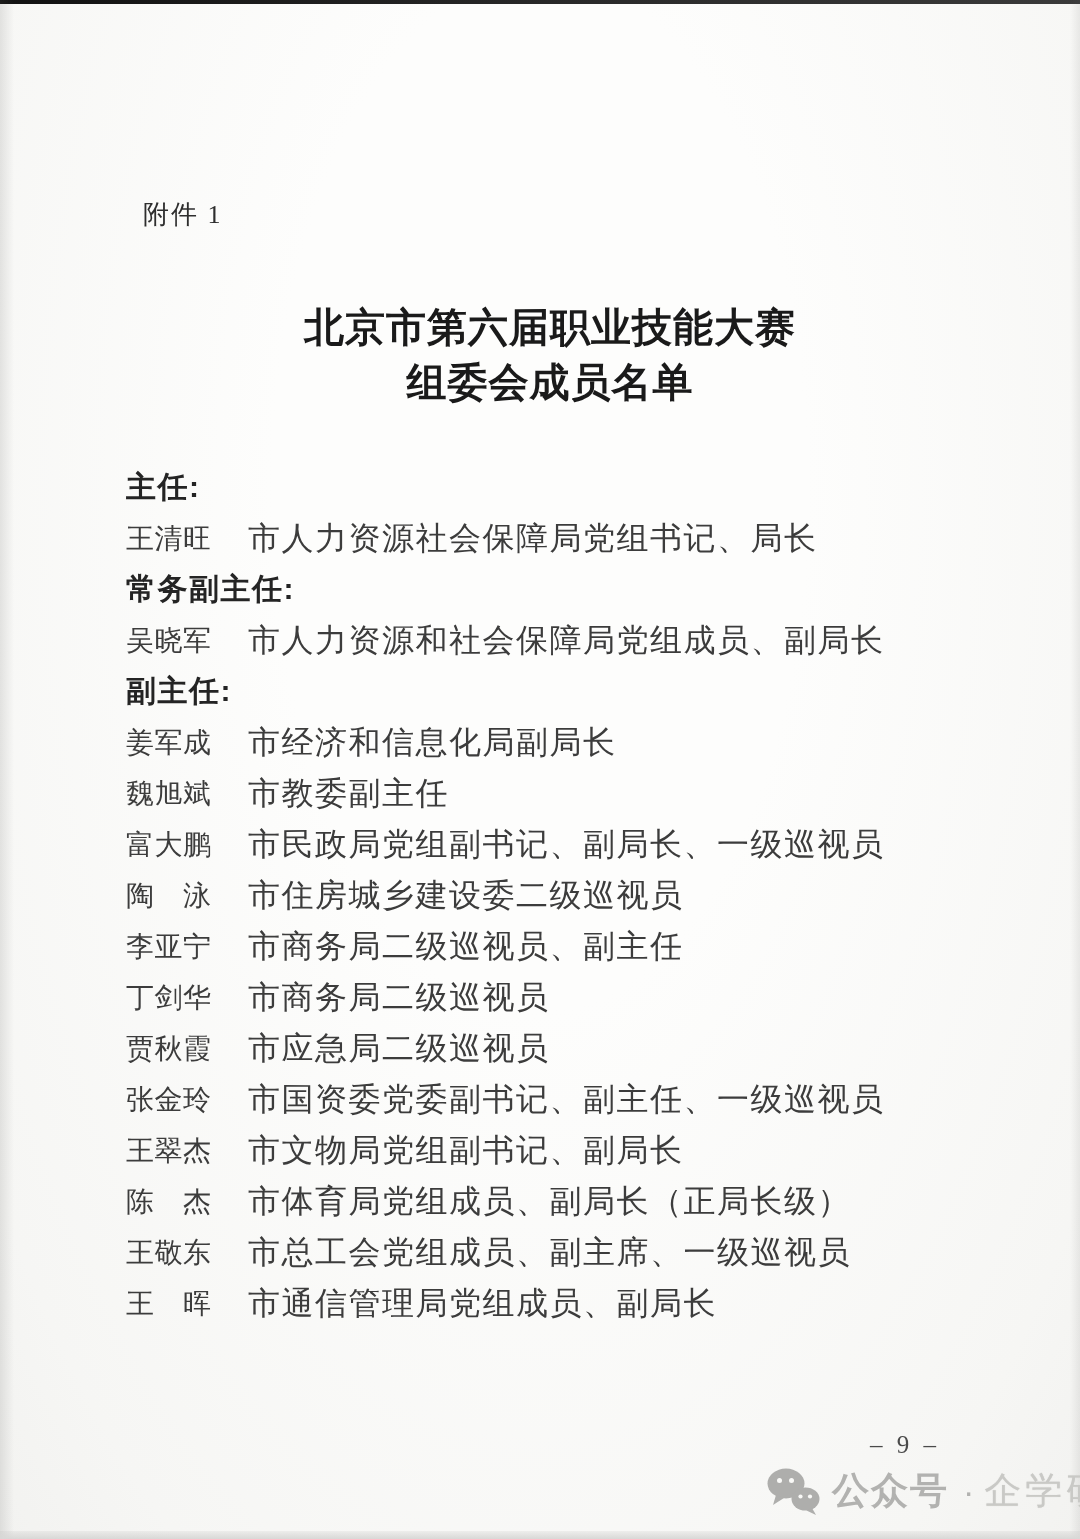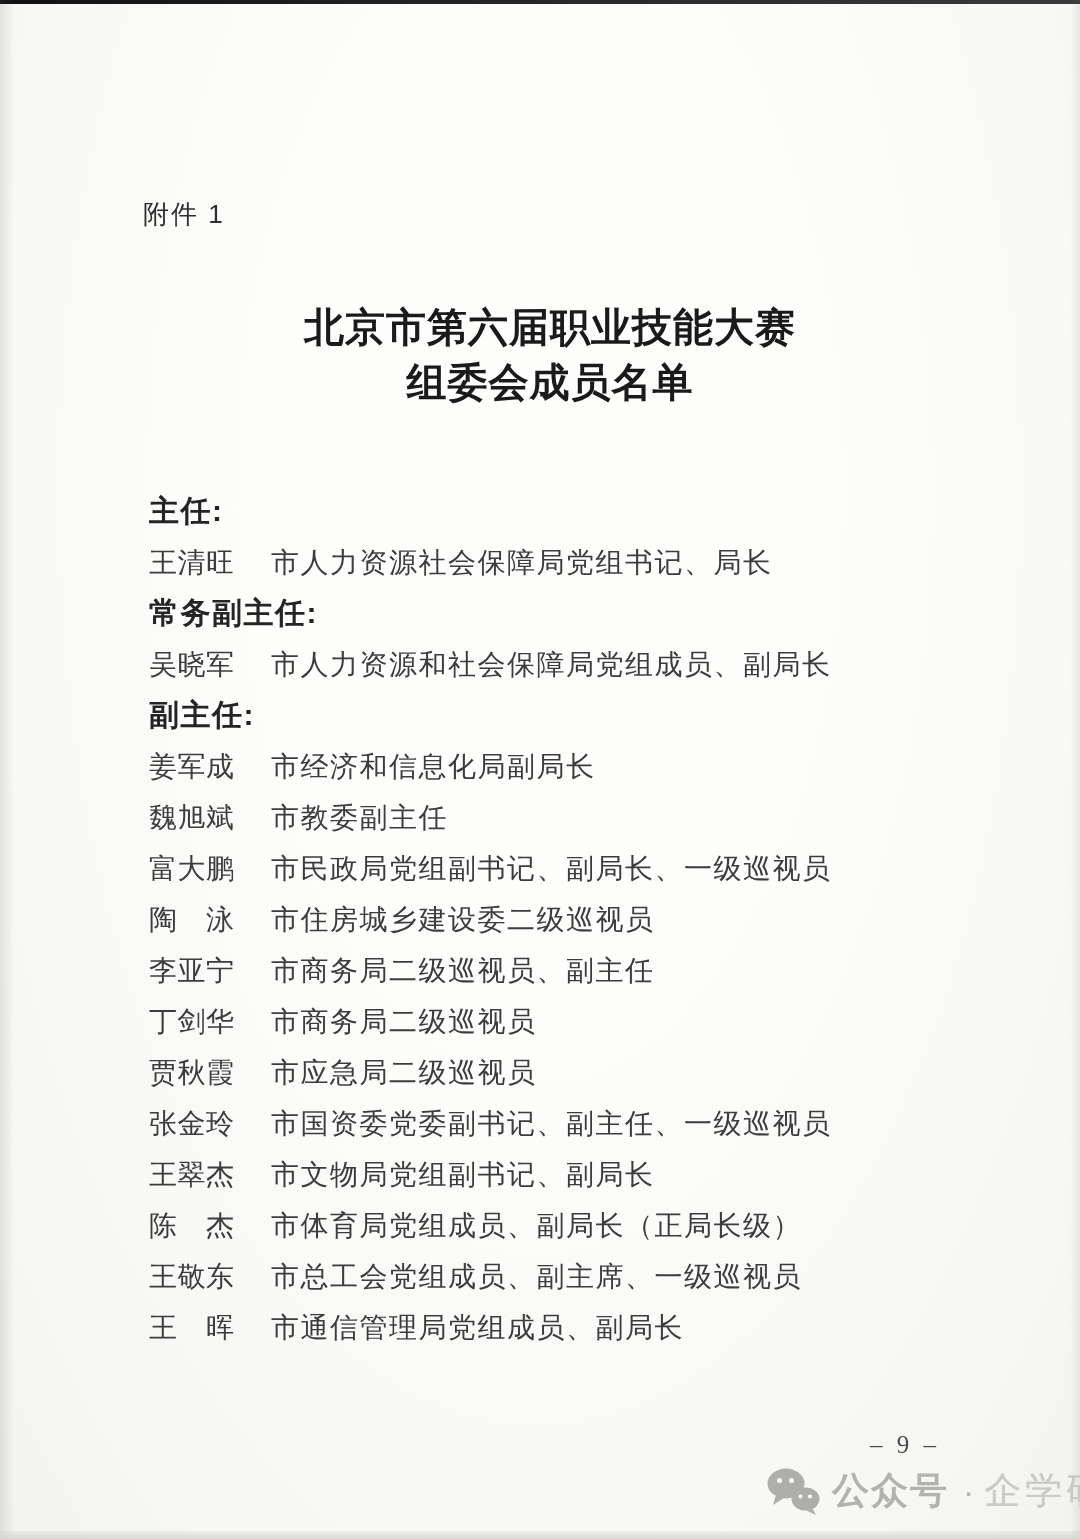--- a/index.html
+++ b/index.html
@@ -36,20 +36,21 @@
   }
 
   .attachment-label {
     position: absolute;
     left: 143px;
     top: 197px;
     font-size: 26px;
     font-weight: 500;
     letter-spacing: 2px;
     color: #2e2e2e;
+    font-family: Liberation Serif, serif;
   }
 
   .doc-title {
     position: absolute;
     top: 300px;
     left: 0;
     width: 100%;
     text-align: center;
     padding-left: 20px;
     box-sizing: border-box;
@@ -57,24 +58,23 @@
   }
   .doc-title .title-line {
     font-size: 40px;
     font-weight: 700;
     letter-spacing: 1px;
     line-height: 55px;
   }
 
   .roster {
     position: absolute;
-    left: 149px;
+    left: 126px;
     top: 462px;
     right: 50px;
-    margin-top: 24px;
   }
   .heading {
     height: 51px;
     display: flex;
     align-items: center;
     font-size: 30px;
     font-weight: 700;
     letter-spacing: 1.5px;
     color: #242424;
   }
@@ -86,21 +86,21 @@
     color: #3c3c3c;
     gap: 8px;
   }
   .member-name {
     flex: 0 0 114px;
     font-size: 28px;
     letter-spacing: 0.5px;
     white-space: nowrap;
   }
   .member-title {
-    font-size: 28px;
+    font-size: 32px;
     letter-spacing: 1.5px;
     white-space: nowrap;
   }
 
   .page-number {
     position: absolute;
     top: 1431px;
     left: 870px;
     font-family: "Liberation Serif", serif;
     font-size: 25px;

